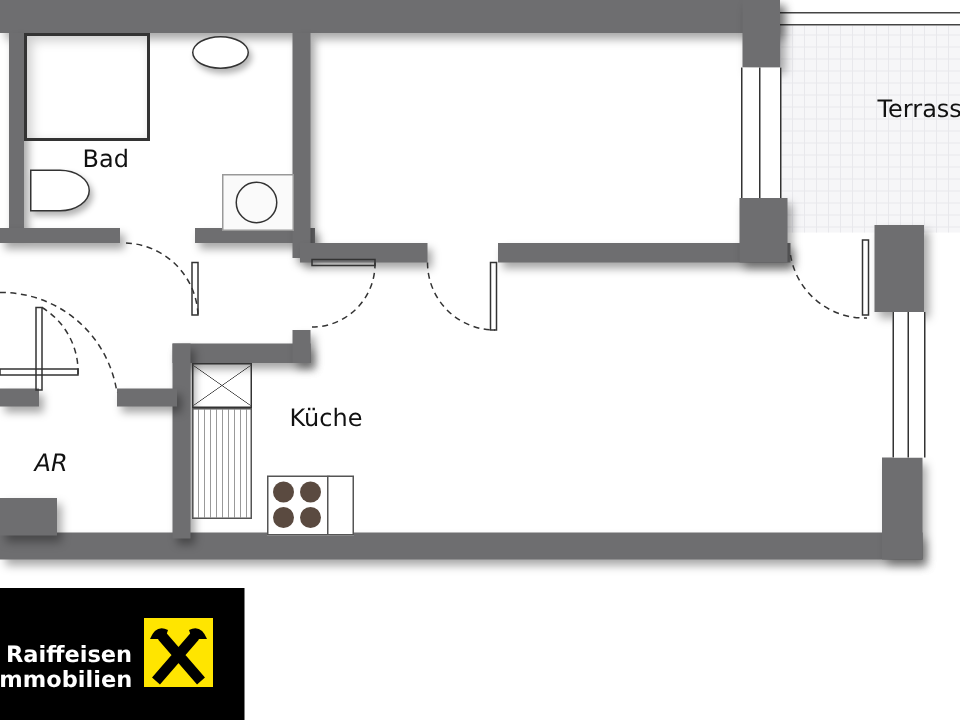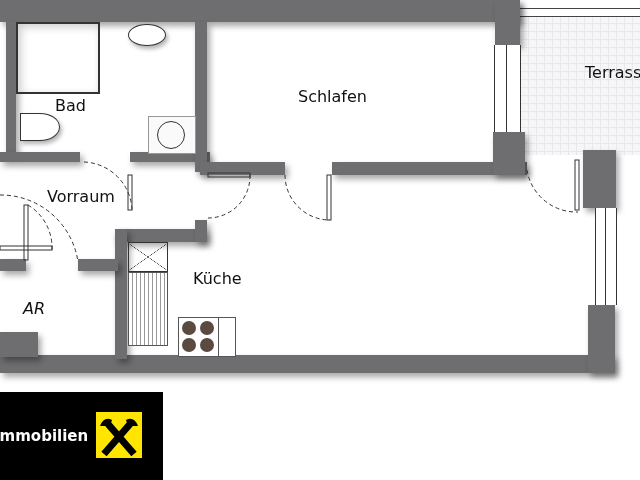--- a/index.html
+++ b/index.html
@@ -79,29 +79,28 @@
       <rect x="128" y="175" width="4" height="35"></rect>
       <rect x="208" y="173" width="42" height="4"></rect>
       <rect x="327" y="175" width="4" height="45"></rect>
       <rect x="575" y="160" width="4" height="50"></rect>
       <rect x="24" y="205" width="4" height="55"></rect>
       <rect x="0" y="246" width="52" height="4"></rect>
     </g>
   </svg>
 
   <div class="label" style="left:55px;top:96px;">Bad</div>
-  <div class="label" style="left:298px;top:87px;">Schlafen</div>
   <div class="label" style="left:585px;top:63px;">Terrasse</div>
-  <div class="label" style="left:47px;top:187px;">Vorraum</div>
   <div class="label" style="left:193px;top:269px;">Küche</div>
   <div class="label" style="left:23px;top:299px;font-style:italic;">AR</div>
 </div>
 
 <div class="logo">
   <div class="logo-text">
+    <div>Raiffeisen</div>
     <div style="margin-left:-10px;">Immobilien</div>
   </div>
   <div class="logo-mark">
     <svg width="46" height="46" viewBox="0 0 46 46">
       <path d="M8 42 L34 12 M38 42 L12 12" stroke="#000" stroke-width="7" fill="none"></path>
       <path d="M4 14 Q8 4 16 8 L14 14 Z" fill="#000"></path>
       <path d="M42 14 Q38 4 30 8 L32 14 Z" fill="#000"></path>
     </svg>
   </div>
 </div>

